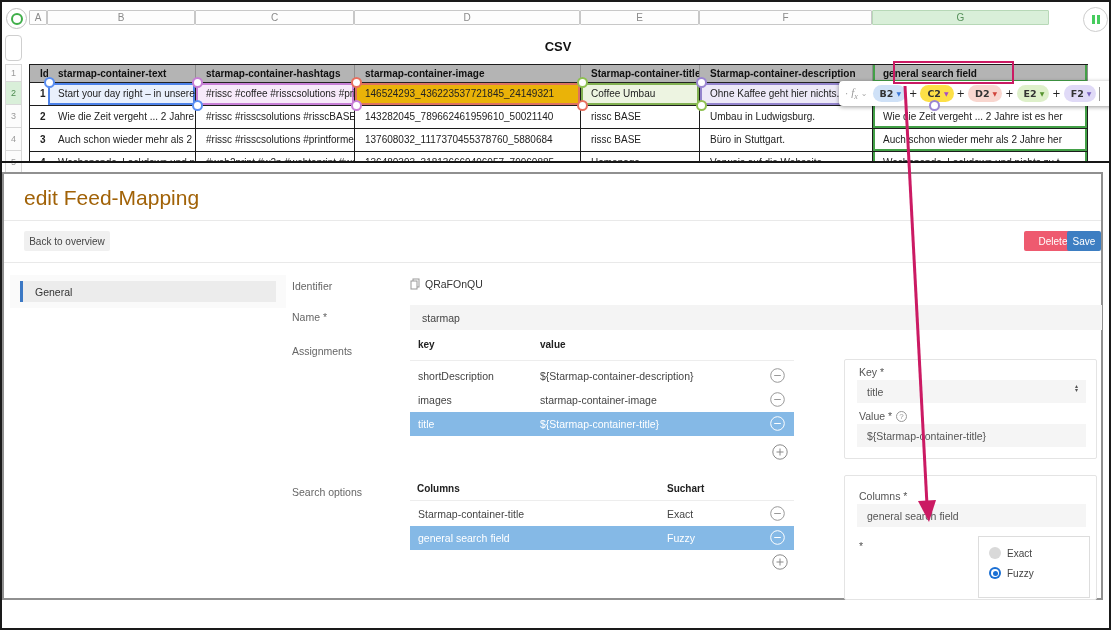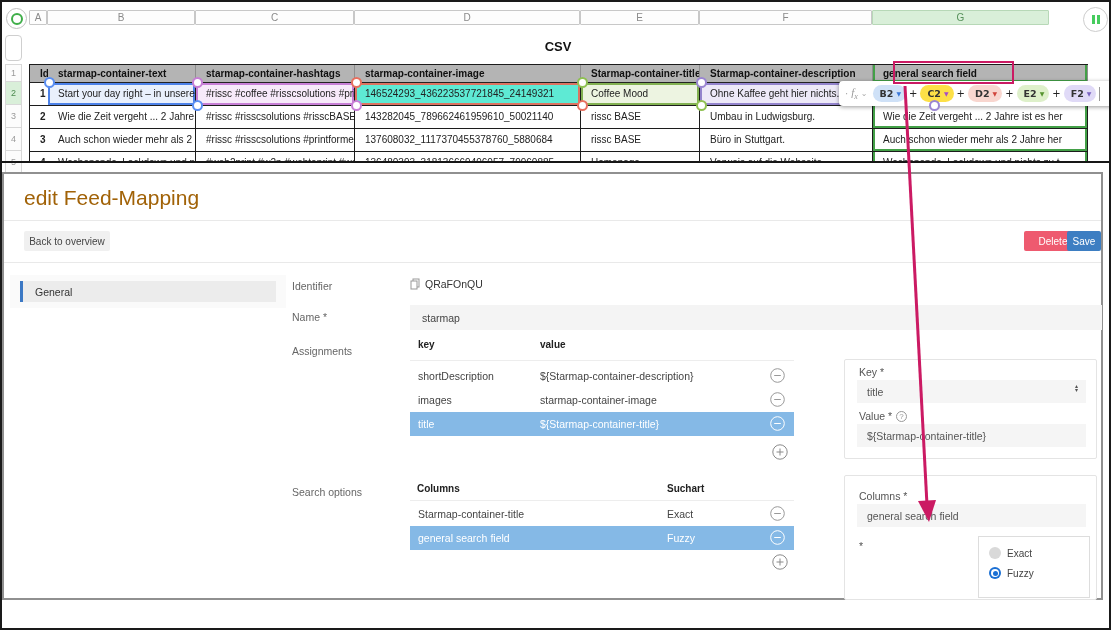--- a/index.html
+++ b/index.html
@@ -30,21 +30,21 @@
         grid-template-columns:18px 148px 159px 226px 119px 173px 215px;
         border-left:1px solid #1c1c1c;border-top:1px solid #1c1c1c;box-sizing:border-box;align-content:start;}
   .cell{box-sizing:border-box;white-space:nowrap;overflow:hidden;padding:0 10px;
         border-right:1px solid #1c1c1c;border-bottom:1px solid #1c1c1c;}
   .hcell{height:18px;line-height:17px;background:#b4b4b4;border-right-color:#8f8f8f;border-bottom-color:#222;
          font-size:10px;font-weight:700;color:#101010;}
   .dcell{height:23px;line-height:22px;background:#fff;font-size:10px;color:#222;}
   .idcell{font-weight:700;text-align:right;}
   .sel1{background:#e9f0fc;box-shadow:inset 0 0 0 2px #4d82e8;}
   .sel2{background:#f7eafa;box-shadow:inset 0 0 0 2px #c77fd6;}
-  .sel3{background:#5eead4;box-shadow:inset 0 0 0 2px #dd7361;}
+  .sel3{background:#eab308;box-shadow:inset 0 0 0 2px #dd7361;}
   .sel4{background:#edf4e1;box-shadow:inset 0 0 0 2px #82b152;}
   .sel5{background:#ede9f8;box-shadow:inset 0 0 0 2px #9384cd;}
   .gcol{box-shadow:inset 2px 0 0 #43a047,inset -2px 0 0 #43a047,inset 0 -2px 0 #43a047;}
   .dot{position:absolute;width:7px;height:7px;border-radius:50%;background:#fff;border:2px solid #888;z-index:30;}
   .dot.b{border-color:#5b8ff2}.dot.p{border-color:#c77fd6}.dot.r{border-color:#e8705f}
   .dot.g{border-color:#8fc152}.dot.v{border-color:#9b86d2}
   .formula{position:absolute;left:837px;top:79px;width:274px;height:25px;background:#fff;border-radius:4px;
            box-shadow:0 1px 4px rgba(0,0,0,.4);display:flex;align-items:center;padding:0 6px;gap:3px;z-index:25;
            font-family:"DejaVu Sans",sans-serif;}
   .fx-dot{color:#aaa;font-size:10px;}
@@ -150,21 +150,21 @@
         <div class="cell hcell">starmap-container-text</div>
         <div class="cell hcell">starmap-container-hashtags</div>
         <div class="cell hcell">starmap-container-image</div>
         <div class="cell hcell">Starmap-container-title</div>
         <div class="cell hcell">Starmap-container-description</div>
         <div class="cell hcell gcol">general search field</div>
         <div class="cell dcell idcell">1</div>
         <div class="cell dcell sel1">Start your day right – in unserem R</div>
         <div class="cell dcell sel2">#rissc #coffee #risscsolutions #printfo</div>
         <div class="cell dcell sel3">146524293_436223537721845_24149321</div>
-        <div class="cell dcell sel4">Coffee Mood</div>
+        <div class="cell dcell sel4">Coffee Umbau</div>
         <div class="cell dcell sel5">Ohne Kaffee geht hier nichts.</div>
         <div class="cell dcell gcol"></div>
         <div class="cell dcell idcell">2</div>
         <div class="cell dcell">Wie die Zeit vergeht ... 2 Jahre ist</div>
         <div class="cell dcell">#rissc #risscsolutions #risscBASE #lu</div>
         <div class="cell dcell">143282045_789662461959610_50021140</div>
         <div class="cell dcell">rissc BASE</div>
         <div class="cell dcell">Umbau in Ludwigsburg.</div>
         <div class="cell dcell gcol">Wie die Zeit vergeht ... 2 Jahre ist es her</div>
         <div class="cell dcell idcell">3</div>

